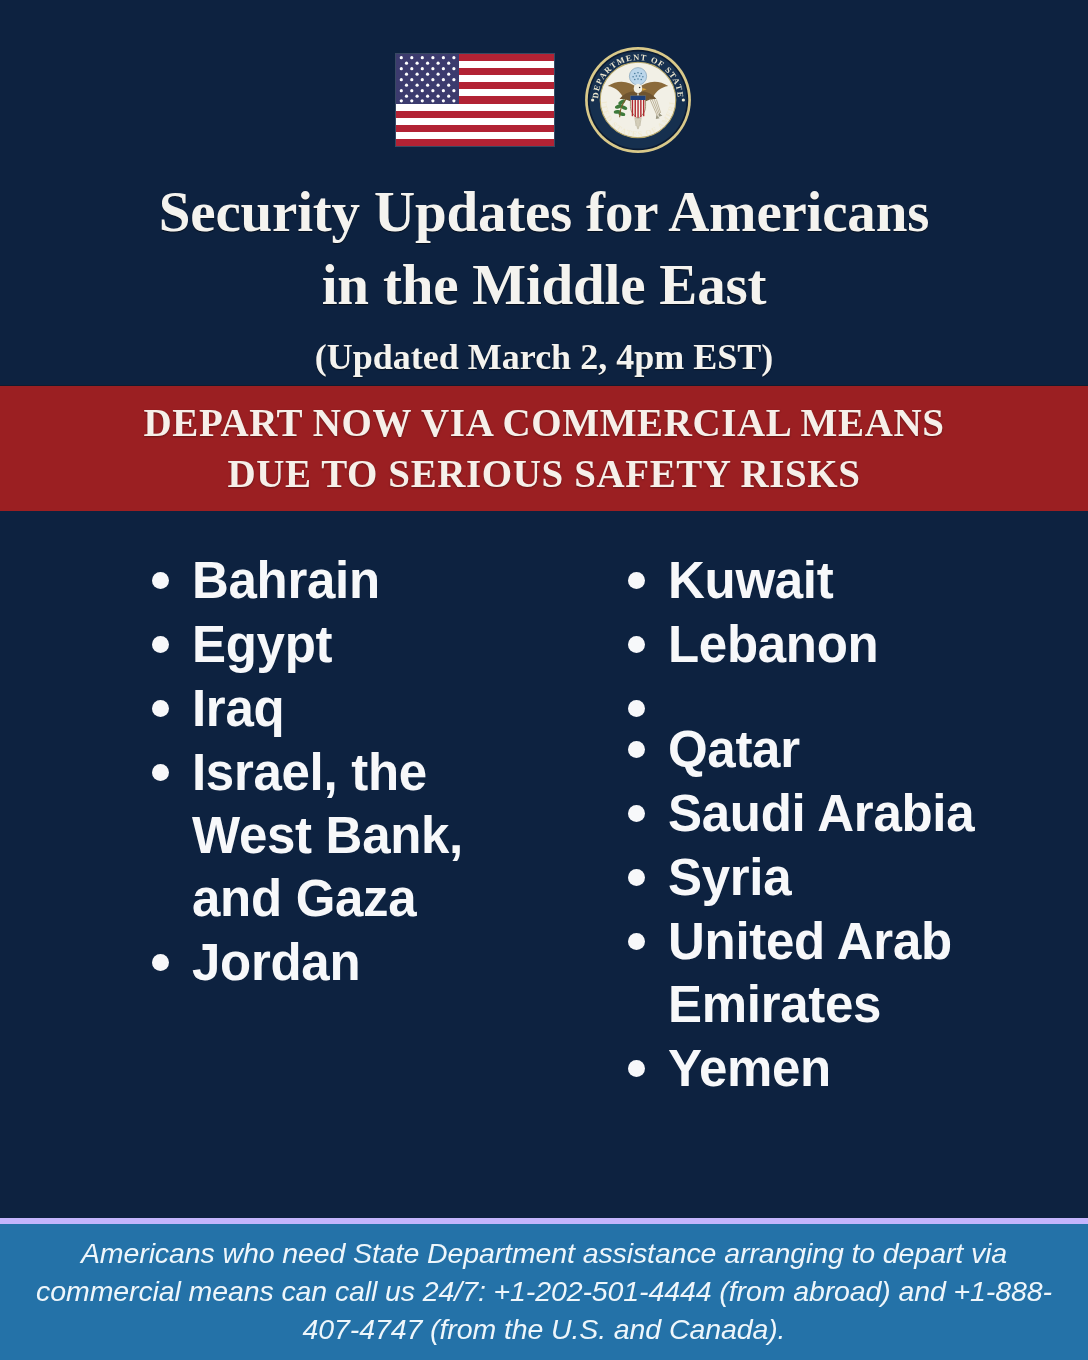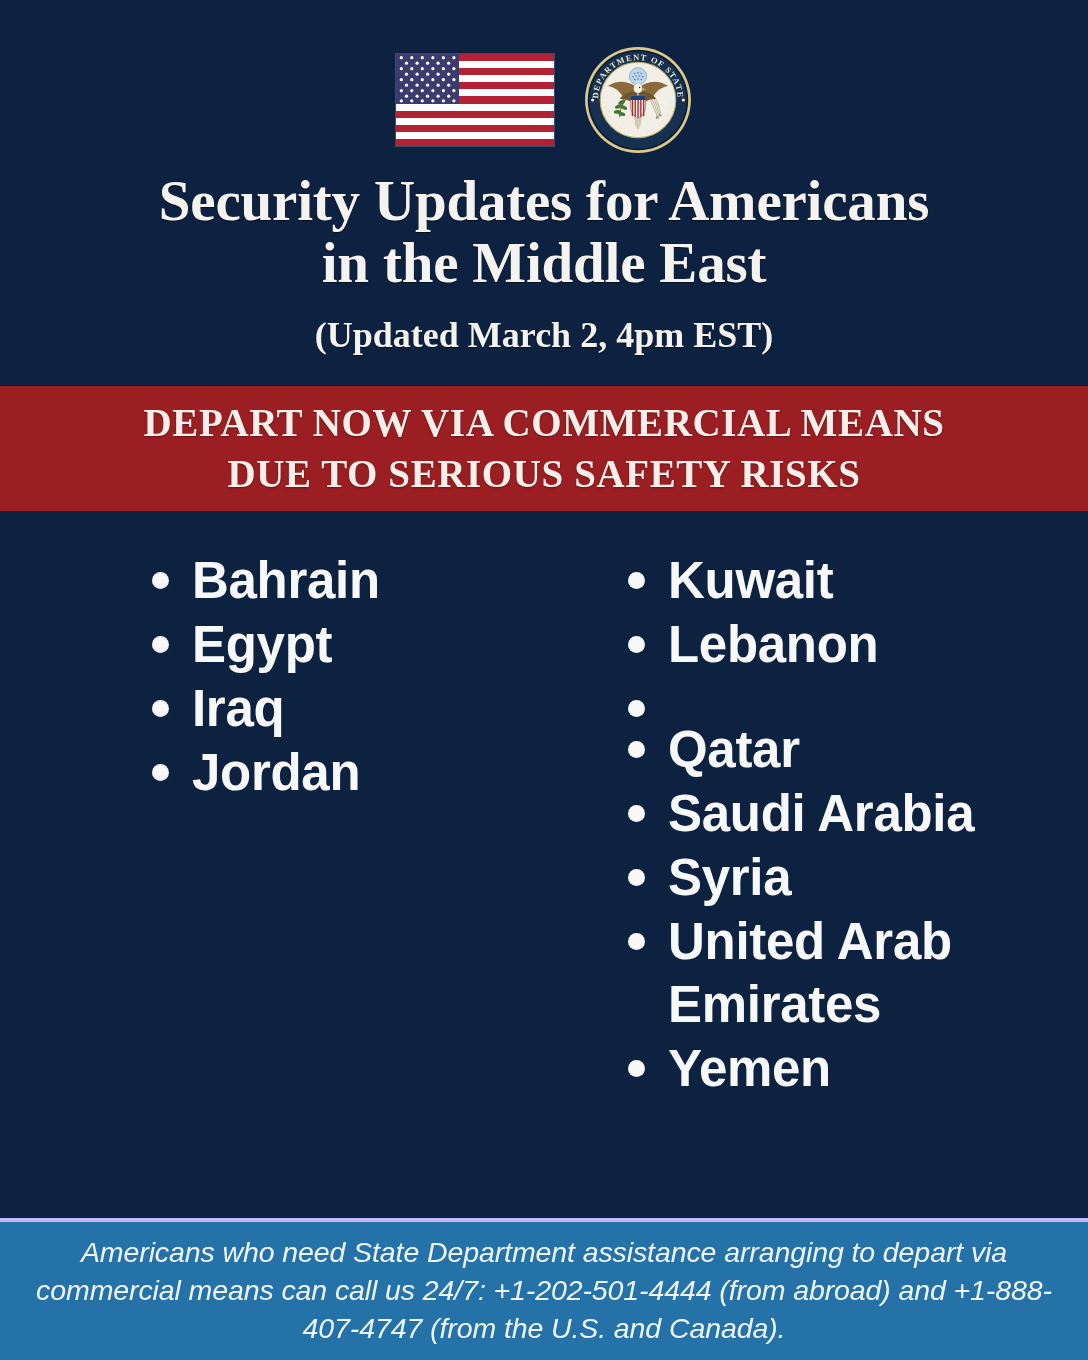--- a/index.html
+++ b/index.html
@@ -84,21 +84,21 @@
     text-align:center;
     color:#f4f3ef;
     font-family:"Liberation Serif", serif;
     font-weight:700;
     font-size:57px;
     line-height:1.09;
     letter-spacing:-0.2px;
     text-shadow:0 1px 1px rgba(0,0,0,0.55);
     padding:0 60px;
   }
-  .title .line { display:block; }
+  .title .line { display:block;margin-top:11px; }
 
   .subtitle {
     margin-top:22px;
     text-align:left;
     color:#f4f3ef;
     font-family:"Liberation Serif", serif;
     font-weight:700;
     font-size:36px;
     line-height:1.1;
     text-shadow:0 1px 1px rgba(0,0,0,0.5);
@@ -170,21 +170,21 @@
   .col.right .country .name { max-width:360px; }
 
   
   .footer {
     height:142px;
     background:#2472a8;
     display:flex;
     align-items:center;
     justify-content:flex-start;
     padding:0 24px;
-    border-top:4px solid #c4b5fd;
+    border-top:6px solid #c4b5fd;
   }
   .footer .note {
     text-align:center;
     color:#eef6fb;
     font-family:"Liberation Sans", sans-serif;
     font-style:italic;
     font-size:28.5px;
     line-height:1.33;
     letter-spacing:-0.1px;
   }
@@ -383,20 +383,24 @@
       <div class="country">
         <span class="dot"></span>
         <span class="name">Egypt</span>
       </div>
       <div class="country">
         <span class="dot"></span>
         <span class="name">Iraq</span>
       </div>
       <div class="country">
         <span class="dot"></span>
+        <span class="name">Israel, the West Bank, and Gaza</span>
+      </div>
+      <div class="country">
+        <span class="dot"></span>
         <span class="name">Jordan</span>
       </div>
     </div>
 
     <div class="col right">
       <div class="country">
         <span class="dot"></span>
         <span class="name">Kuwait</span>
       </div>
       <div class="country">

